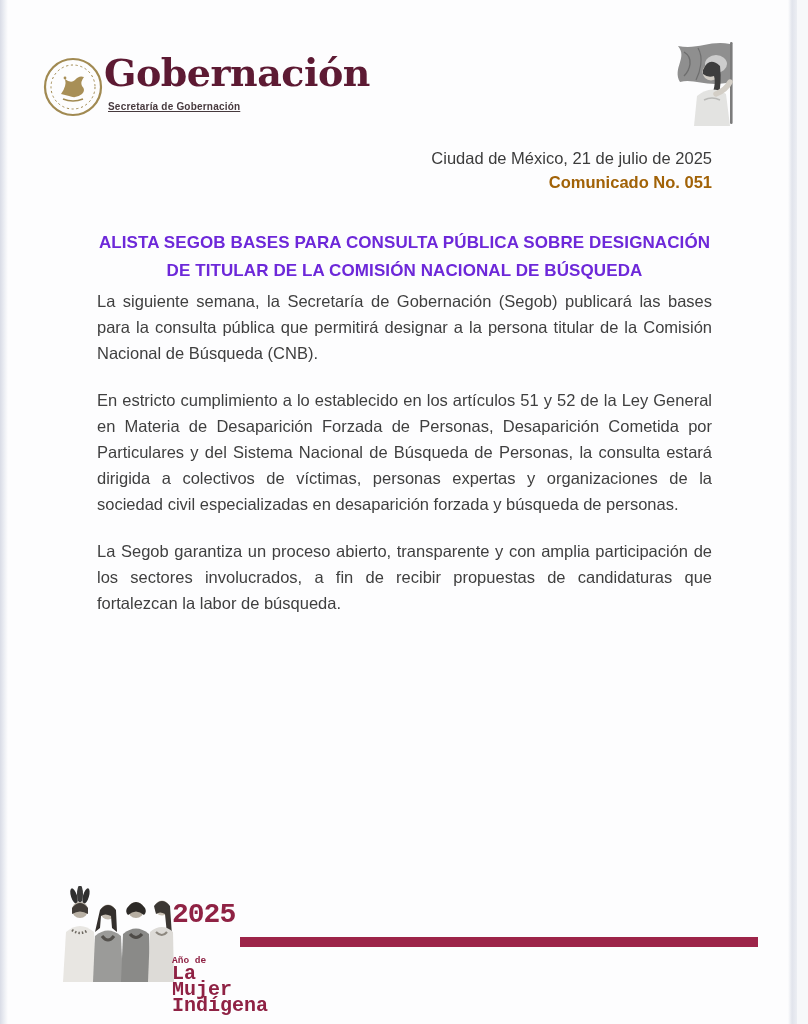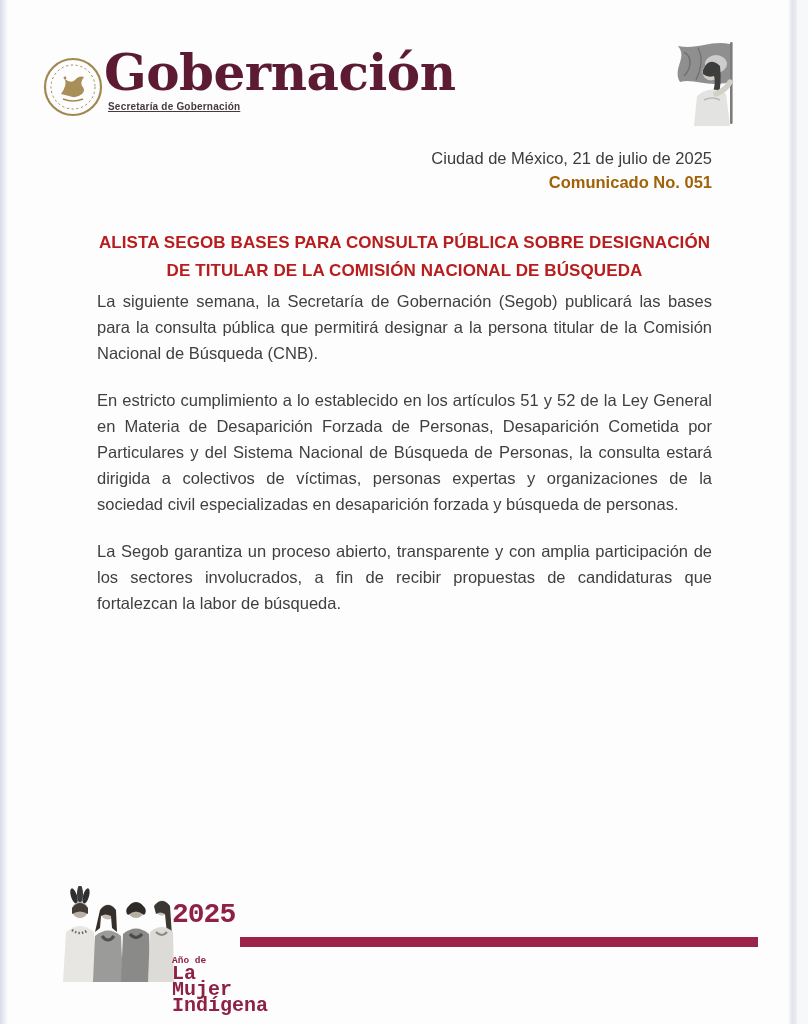--- a/index.html
+++ b/index.html
@@ -22,41 +22,41 @@
   .edge-right{position:absolute;left:788px;top:0;width:9px;height:100%;
     background:linear-gradient(to right,#fdfdfe,#e1e4ec 45%,#eceef3);}
   .edge-far-right{position:absolute;left:797px;top:0;width:11px;height:100%;background:#f7f8fa;}
 
   
   .header{position:absolute;left:0;top:0;width:100%;height:140px;}
   .seal{position:absolute;left:42px;top:55px;width:62px;height:64px;}
   .wordmark{
     position:absolute;left:104px;top:52px;
     font-family:"DejaVu Serif",serif;font-weight:700;
-    font-size:50px;line-height:42px;letter-spacing:-0.5px;
+    font-size:38px;line-height:42px;letter-spacing:-0.5px;
     color:var(--brand-maroon);
   }
   .department{
     position:absolute;left:108px;top:101px;
     font-size:10px;font-weight:700;color:#473a3e;letter-spacing:0.2px;text-decoration:underline;
   }
   .hero-photo{position:absolute;left:664px;top:38px;width:96px;height:94px;}
 
   
   .meta-block{
     position:absolute;right:96px;top:146px;text-align:right;
     font-size:16.5px;line-height:24px;color:#3c3c3c;
   }
   .meta-block .comunicado{font-weight:700;color:#a16207;}
 
   
   .doc-title{
     position:absolute;left:97px;top:218px;width:615px;
     text-align:center;font-weight:700;font-size:17px;line-height:28px;
-    color:#b91c1c;letter-spacing:0.1px;
+    color:#6d28d9;letter-spacing:0.1px;
   }
 
   
   .body-copy{position:absolute;left:97px;top:288px;width:615px;}
   .body-copy p{
     margin:0 0 21px 0;font-size:16.5px;line-height:26px;
     text-align:justify;color:var(--body-text);
   }
 
   

